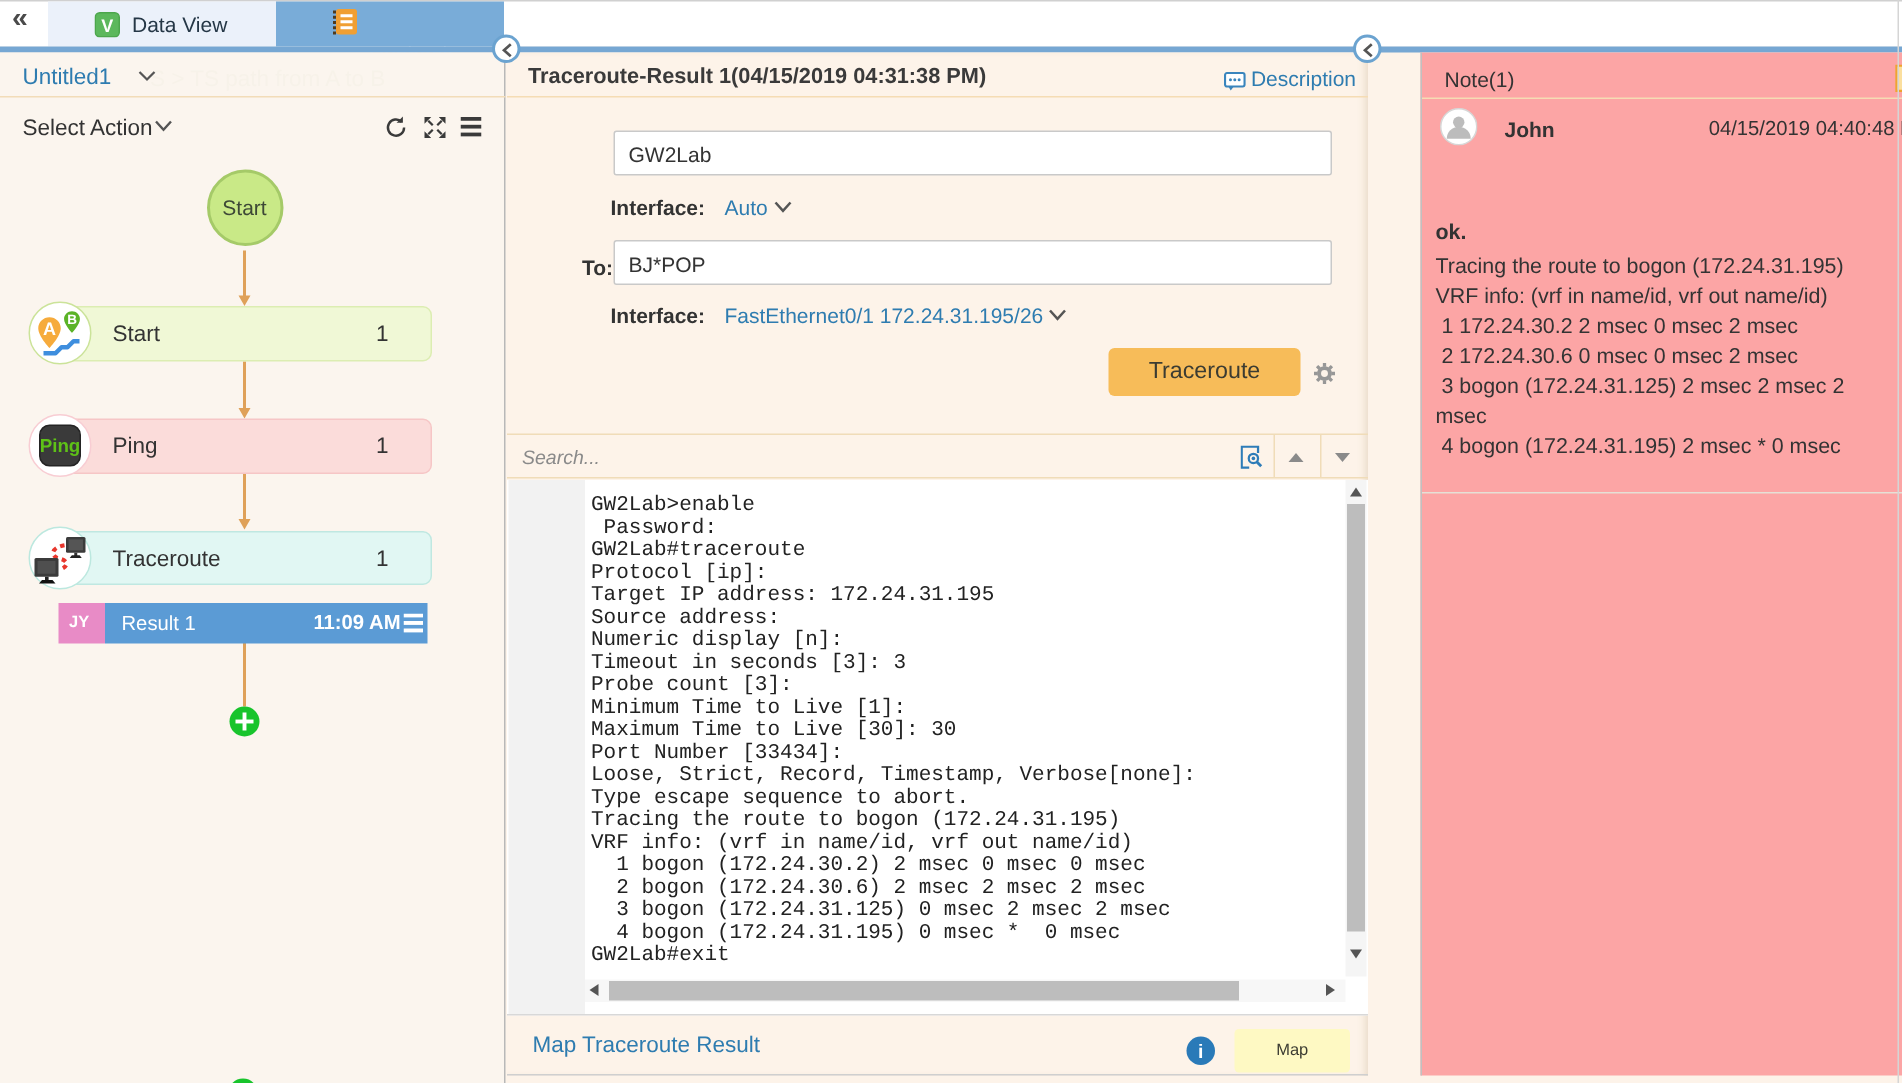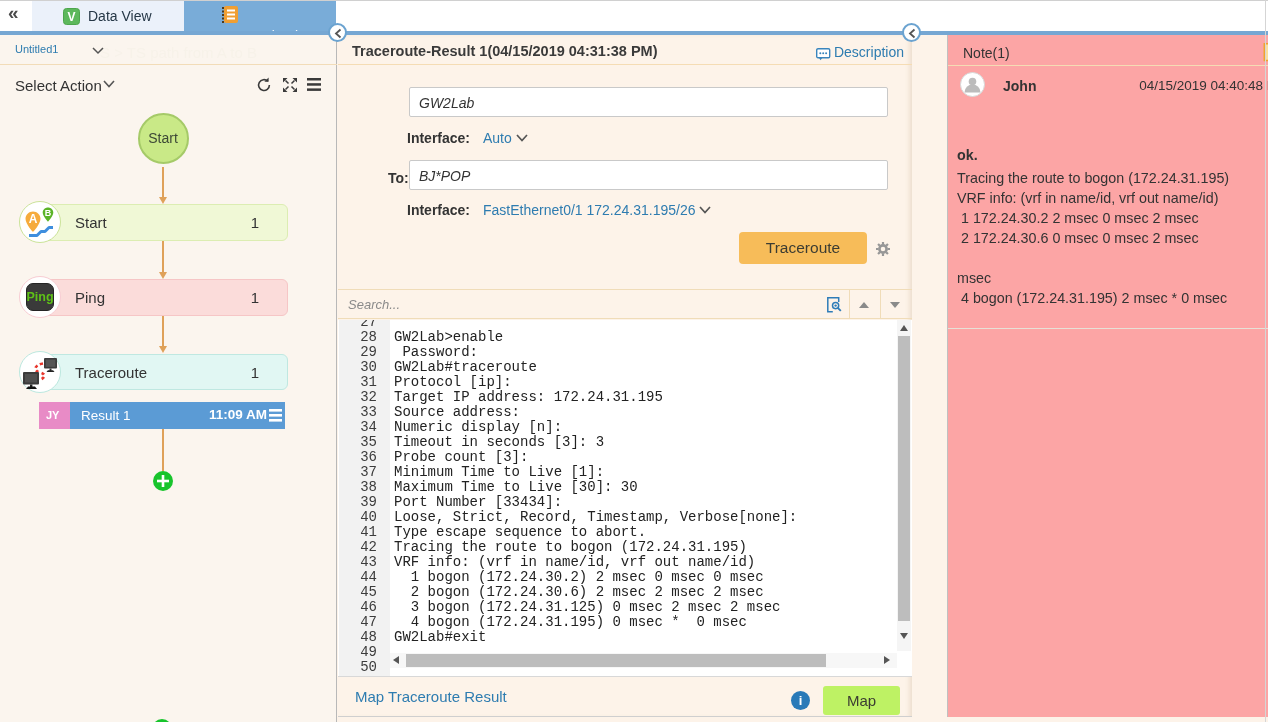--- a/index.html
+++ b/index.html
@@ -12,21 +12,21 @@
 #tab-dv { left:32px; top:1px; width:152px; height:30px; background:#ebf1fa; }
 #tab-dv .txt { left:56px; top:7px; font-size:14px; color:#253746; }
 #tab-rb { left:184px; top:1px; width:152px; height:30px; background:#79acd8; }
 #tab-rb .txt { left:62px; top:7px; font-size:14px; color:#f2f7fd;margin-top:20px; }
 #bluestrip { left:0; top:31px; width:1268px; height:4px; background:#76a7d3; }
 .collapse-circle { width:19px; height:19px; border-radius:50%; background:#fff; border:2px solid #6ba3d0; top:23px; color:#444; }
 .collapse-circle svg { position:absolute; left:4px; top:3px; }
 
 #leftpanel { left:0; top:35px; width:337px; height:687px; background:#fbf5ee; border-right:1px solid #b8b8b8; }
 #ghost { left:100px; top:9px; font-size:15px; color:#f7f2e9; }
-#untitled { left:15px; top:8px; font-size:11px; color:#2e7cb0; }
+#untitled { left:15px; top:8px; font-size:15px; color:#2e7cb0; }
 #untitled-chev { left:92px; top:12px; }
 #lp-div1 { left:0; top:29px; width:337px; height:1px; background:#f2dcb8; }
 #selact { left:15px; top:42px; font-size:15px; color:#333; }
 #selact-chev { left:103px; top:45px; }
 .lp-icon { top:42px; }
 
 .pill { left:38px; width:250px; border-radius:6px; }
 .pill .t { position:absolute; left:36px; top:9px; font-size:15px; color:#333; }
 .pill .n { position:absolute; right:28px; top:9px; font-size:15px; color:#333; }
 #pill-path { top:169px; height:37px; background:#f0f8d6; border:1px solid #dcedb2; }
@@ -47,21 +47,21 @@
 #resblue .r1 { position:absolute; left:11px; top:6px; font-size:13.5px; color:#fff; }
 #resblue .tm { position:absolute; right:18px; top:5px; font-size:13.5px; font-weight:bold; color:#fff; }
 #plusc { left:153px; top:436px; width:20px; height:20px; border-radius:50%; background:#18c42c; }
 #plusc2 { left:152px; top:719px; width:20px; height:20px; border-radius:50%; background:#18c42c; }
 
 #midpanel { left:338px; top:35px; width:574px; height:682px; background:#fdf3e9; box-shadow:inset -4px 0 5px -2px rgba(180,150,110,0.25); }
 #mp-title { left:14px; top:8px; font-size:14.5px; font-weight:bold; color:#3a3a3a; }
 #mp-desc { right:8px; top:9px; font-size:14px; color:#2e7cb0; }
 #mp-div1 { left:0; top:29px; width:574px; height:1px; background:#f5dcb4; }
 .inp { left:71px; width:479px; height:30px; background:#fff; border:1px solid #c9c9c9; border-radius:2px; font-size:14px; color:#333; }
-.inp span { position:absolute; left:9px; top:7px;font-style:italic; }
+.inp span { position:absolute; left:9px; top:7px; }
 #lbl-from { left:44px; top:63px; font-size:14px; font-weight:bold; color:#333;padding-left:31px; }
 #inp-from { top:52px; }
 #lbl-if1 { left:69px; top:95px; font-size:14px; font-weight:bold; color:#333; }
 #if1-val { left:145px; top:95px; font-size:14px; color:#2e7cb0; }
 #lbl-to { left:50px; top:135px; font-size:14px; font-weight:bold; color:#333; }
 #inp-to { top:125px; }
 #lbl-if2 { left:69px; top:167px; font-size:14px; font-weight:bold; color:#333; }
 #if2-val { left:145px; top:167px; font-size:14px; color:#2e7cb0; }
 #btn-trc { left:401px; top:197px; width:128px; height:32px; background:#f7bc59; border-radius:4px; text-align:center; line-height:32px; font-size:15.5px; color:#3c3c32; }
 #gearw { left:537px; top:206px; }
@@ -81,21 +81,21 @@
 
 #vsb { position:absolute; right:1px; top:0; width:14px; height:331px; background:#f5f5f5; }
 #vsb .thumb { position:absolute; left:1px; top:16px; width:12px; height:285px; background:#bdbdbd; }
 #hsb { position:absolute; left:52px; top:333px; width:507px; height:15px; background:#f7f7f7; }
 #hsb .thumb { position:absolute; left:16px; top:1px; width:420px; height:13px; background:#bdbdbd; }
 .sbarrow { position:absolute; width:0; height:0; }
 
 #mp-footer { left:0; top:642px; width:574px; height:40px; border-bottom:1px solid #cfcfcf; }
 #mp-footer .lnk { position:absolute; left:17px; top:11px; font-size:15px; color:#2e7cb0; }
 #infoc { position:absolute; left:453px; top:14px; width:19px; height:19px; border-radius:50%; background:#2a7ab8; color:#fff; font-size:13px; font-weight:bold; text-align:center; line-height:19px; }
-#btn-map { position:absolute; left:485px; top:9px; width:77px; height:29px; background:#bef264; border-radius:3px; text-align:center; line-height:29px; font-size:15px; color:#3c3c32; }
+#btn-map { position:absolute; left:485px; top:9px; width:77px; height:29px; background:#fef9c3; border-radius:3px; text-align:center; line-height:29px; font-size:11px; color:#3c3c32; }
 
 #rightpanel { left:913px; top:35px; width:355px; height:682px; background:#fca5a5; border-left:1px solid #c0c0c0;margin-left:34px; }
 #rp-title { left:15px; top:10px; font-size:14px; color:#333; }
 #rp-div1 { left:0; top:30px; width:355px; height:1px; background:#f5dcb4; }
 #rp-avatar { left:12px; top:37px; }
 #rp-name { left:55px; top:43px; font-size:14px; font-weight:bold; color:#333; }
 #rp-date { right:15px; top:43px; font-size:13.5px; color:#333; }
 .rp-line { position:absolute; left:9px; font-size:14.3px; color:#333; white-space:pre; }
 #rp-div2 { left:0; top:293px; width:355px; height:1px; background:#e6e0d6; }
 #rp-chev { left:330px; top:268px; }
@@ -269,44 +269,20 @@
         <circle cx="8.6" cy="8.6" r="1.2" fill="#2e7cb8"></circle>
         <path d="M10.8 10.8l3 3" stroke="#2e7cb8" stroke-width="1.9"></path>
       </svg>
     <div id="sr-sep1"></div>
       <div id="sr-sep2"></div>
     <div id="sr-up"></div>
       <div id="sr-dn"></div>
   </div>
   <div id="codearea" class="abs">
     <div id="gutter"></div>
-    <div id="lnums">27
-28
-29
-30
-31
-32
-33
-34
-35
-36
-37
-38
-39
-40
-41
-42
-43
-44
-45
-46
-47
-48
-49
-50</div>
     <div id="codetext">
 GW2Lab&gt;enable
  Password: 
 GW2Lab#traceroute
 Protocol [ip]: 
 Target IP address: 172.24.31.195
 Source address: 
 Numeric display [n]: 
 Timeout in seconds [3]: 3
 Probe count [3]: 
@@ -365,20 +341,21 @@
     <circle cx="12.5" cy="9.5" r="3.8" fill="#bcbcbc"></circle>
     <path d="M4.5 20.5a8 8 0 0 1 16 0z" fill="#bcbcbc"></path>
   </svg>
   <div id="rp-name" class="abs">John</div>
   <div id="rp-date" class="abs">04/15/2019 04:40:48 PM</div>
   <div class="rp-line" style="top:112px;font-weight:bold">ok.</div>
   <div class="rp-line" style="top:135px">Tracing the route to bogon (172.24.31.195)</div>
   <div class="rp-line" style="top:155px">VRF info: (vrf in name/id, vrf out name/id)</div>
   <div class="rp-line" style="top:175px"> 1 172.24.30.2 2 msec 0 msec 2 msec</div>
   <div class="rp-line" style="top:195px"> 2 172.24.30.6 0 msec 0 msec 2 msec</div>
+  <div class="rp-line" style="top:215px"> 3 bogon (172.24.31.125) 2 msec 2 msec 2</div>
   <div class="rp-line" style="top:235px">msec</div>
   <div class="rp-line" style="top:255px"> 4 bogon (172.24.31.195) 2 msec * 0 msec</div>
   <svg id="rp-chev" class="abs" width="14" height="9">
       <polyline points="1,8 7,1.5 13,8" fill="none" stroke="#444" stroke-width="1.6"></polyline>
     </svg>
   <div id="rp-div2" class="abs"></div>
 </div>
 <div id="rightedge" class="abs"></div>
 
 </body></html>

